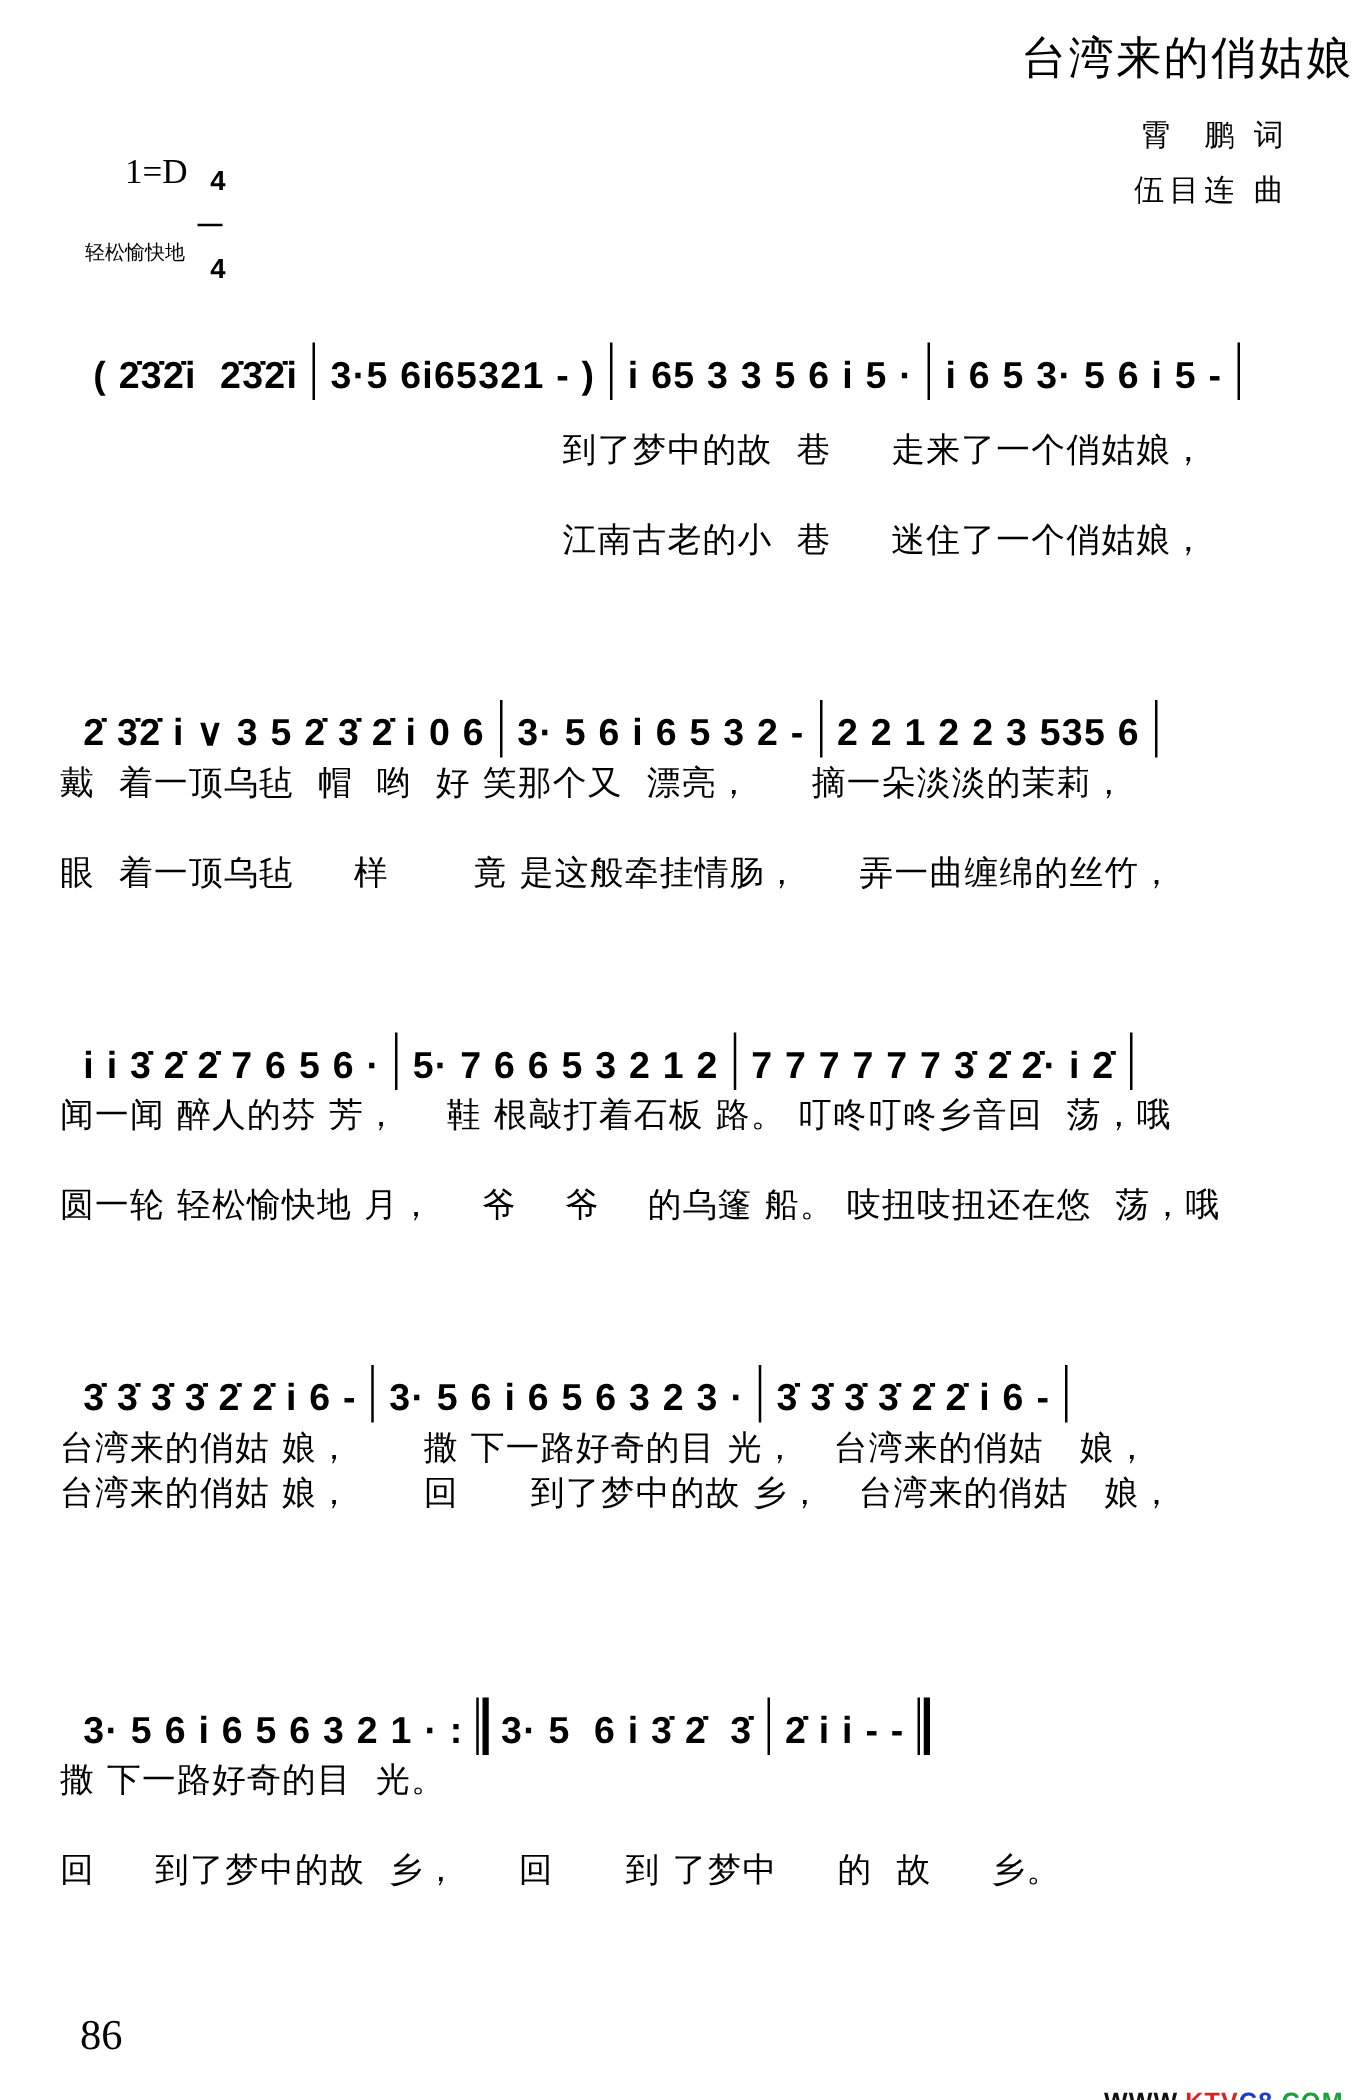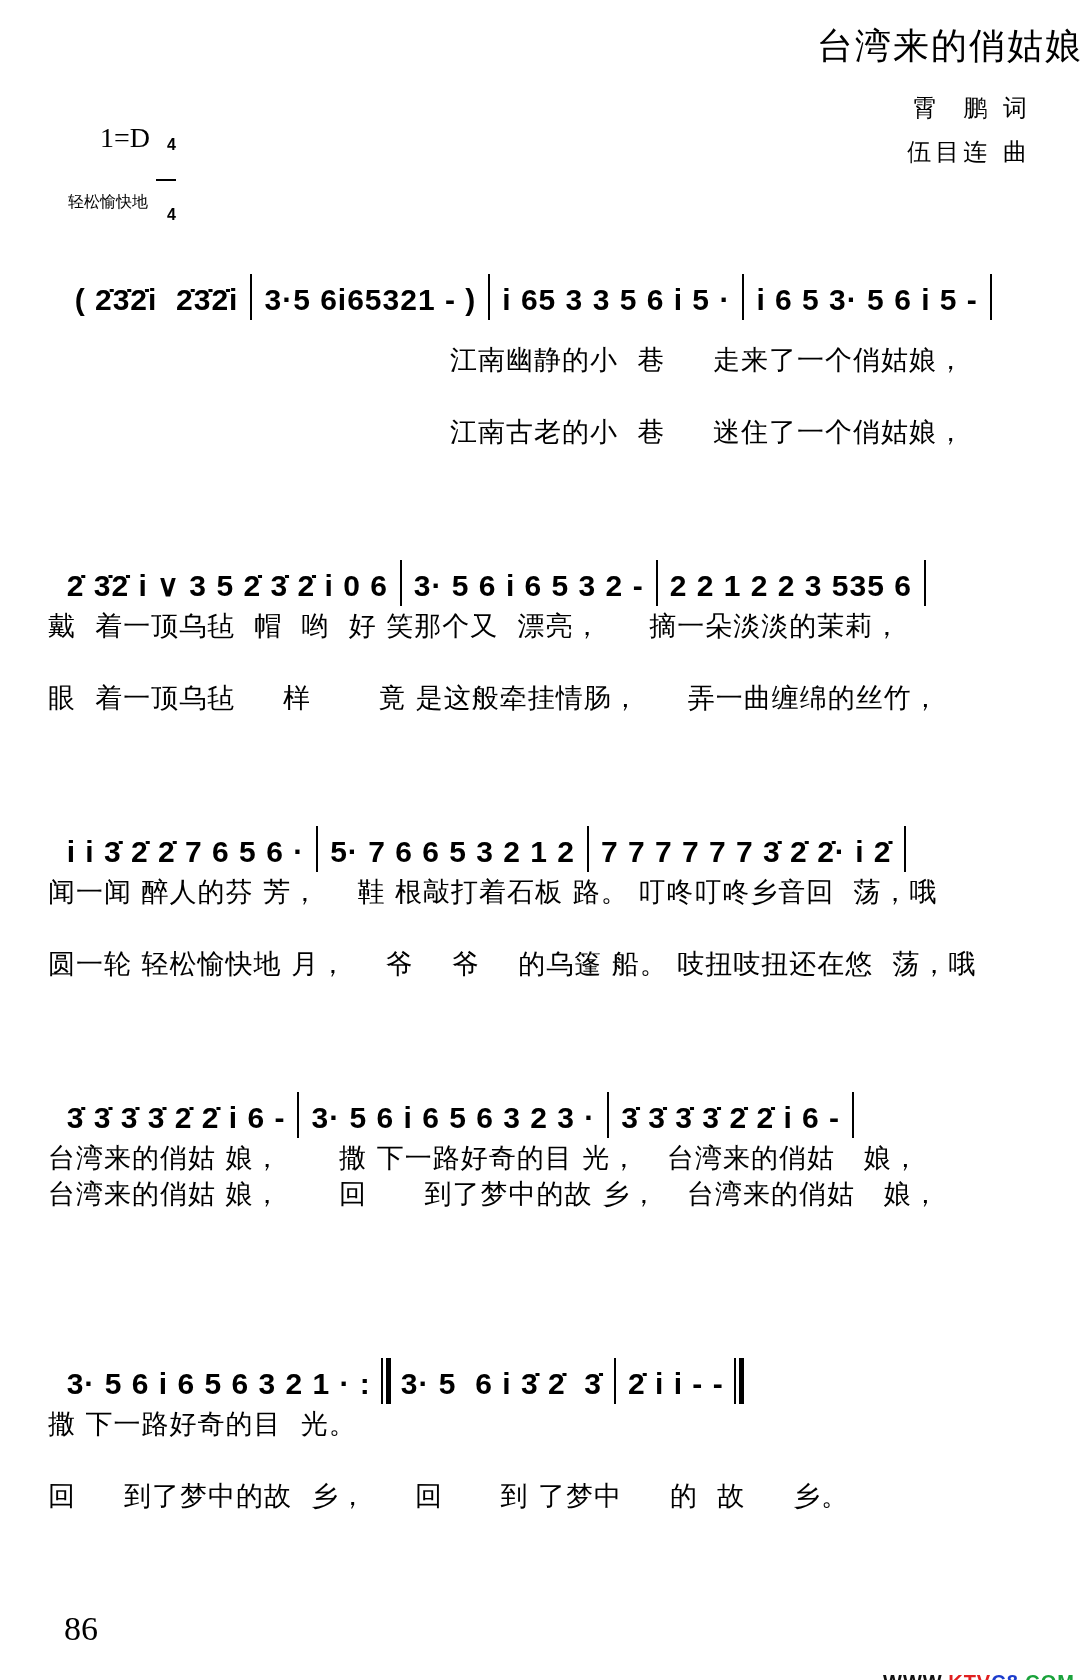--- a/index.html
+++ b/index.html
@@ -1,20 +1,20 @@
 <!DOCTYPE html>
 <html><head>
 <meta charset="utf-8">
 <style>
   html, body { margin: 0; padding: 0; background: #ffffff; }
   body { width: 1083px; height: 1680px; position: relative; overflow: hidden; color: #000; font-family: "DejaVu Sans", sans-serif; }
   .abs { position: absolute; white-space: pre; }
   .title { left: 0; width: 1083px; top: 22px; text-align: right; font-size: 36px; letter-spacing: 2px; }
   .key { left: 64px; top: 122px; font-family: "Liberation Serif", serif; font-size: 28px; margin-left: 36px; }
-  .ts { left: 156px; top: 112px; font-family: "Liberation Sans", sans-serif; font-weight: bold; font-size: 16px; text-align: right; line-height: 22px; }
+  .ts { left: 156px; top: 112px; font-family: "Liberation Sans", sans-serif; font-weight: bold; font-size: 22px; text-align: right; line-height: 22px; }
   .ts .bar { display: block; border-top: 2px solid #000; width: 20px; margin: 1px auto; }
   .credit { right: 52px; font-size: 24px; letter-spacing: 4px; }
   .tempo { left: 68px; top: 192px; font-size: 16px; }
   .notes { font-family: "Liberation Sans", sans-serif; font-size: 30px; font-weight: bold; letter-spacing: 1px; text-align: center; }
   .bl { display: inline-block; width: 2px; height: 46px; background: #000; vertical-align: -10px; margin: 0 12px; }
   .dbl { display: inline-block; width: 10px; height: 46px; border-left: 2px solid #000; border-right: 5px solid #000; vertical-align: -10px; margin: 0 10px; box-sizing: border-box; }
   .lyr { font-size: 27px; letter-spacing: 1px; }
   .page { left: 64px; top: 1610px; font-family: Liberation Serif, serif; font-size: 34px; }
   .wm { right: 8px; top: 1648px; font-family: "Liberation Sans", sans-serif; font-size: 20px; font-weight: bold; letter-spacing: 1px; }
   .wm .w { color: #111; } .wm .k { color: #e02020; } .wm .c8 { color: #1c3ccc; } .wm .com { color: #19a23a; }
@@ -30,21 +30,21 @@
   <span class="bar"></span>
   <span>4</span>
 </div>
 <div class="abs credit" style="top:92px">霄  鹏 词</div>
 <div class="abs credit" style="top:136px">伍目连 曲</div>
 <div class="abs tempo">轻松愉快地</div>
 
 <div class="abs notes row" style="top:240px; left:56px">
   <span>( 2̇3̇2̇i  2̇3̇2̇i</span><span class="bl"></span><span>3·5 6i65321 - )</span><span class="bl"></span><span>i 65 3 3 5 6 i 5 ·</span><span class="bl"></span><span>i 6 5 3· 5 6 i 5 -</span><span class="bl"></span>
 </div>
-<div class="abs lyr" style="top:342px; left:450px">江南幽静的小  巷     走来了一个俏姑娘，</div>
+<div class="abs lyr" style="top:342px; left:450px">到了梦中的故  巷     走来了一个俏姑娘，</div>
 <div class="abs lyr" style="top:414px; left:450px">江南古老的小  巷     迷住了一个俏姑娘，</div>
 
 <div class="abs notes row" style="top:526px">
   <span>2̇ 3̇2̇ i ∨ 3 5 2̇ 3̇ 2̇ i 0 6</span><span class="bl"></span><span>3· 5 6 i 6 5 3 2 -</span><span class="bl"></span><span>2 2 1 2 2 3 535 6</span><span class="bl"></span>
 </div>
 <div class="abs lyr row" style="top:608px">戴  着一顶乌毡  帽  哟  好 笑那个又  漂亮，     摘一朵淡淡的茉莉，</div>
 <div class="abs lyr row" style="top:680px">眼  着一顶乌毡     样       竟 是这般牵挂情肠，     弄一曲缠绵的丝竹，</div>
 
 <div class="abs notes row" style="top:792px">
   <span>i i 3̇ 2̇ 2̇ 7 6 5 6 ·</span><span class="bl"></span><span>5· 7 6 6 5 3 2 1 2</span><span class="bl"></span><span>7 7 7 7 7 7 3̇ 2̇ 2̇· i 2̇</span><span class="bl"></span>

